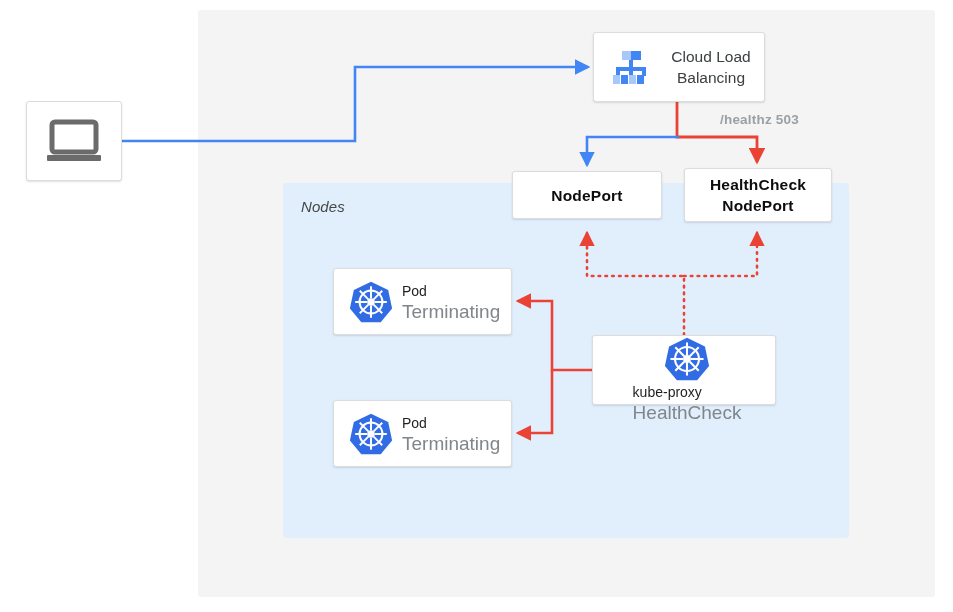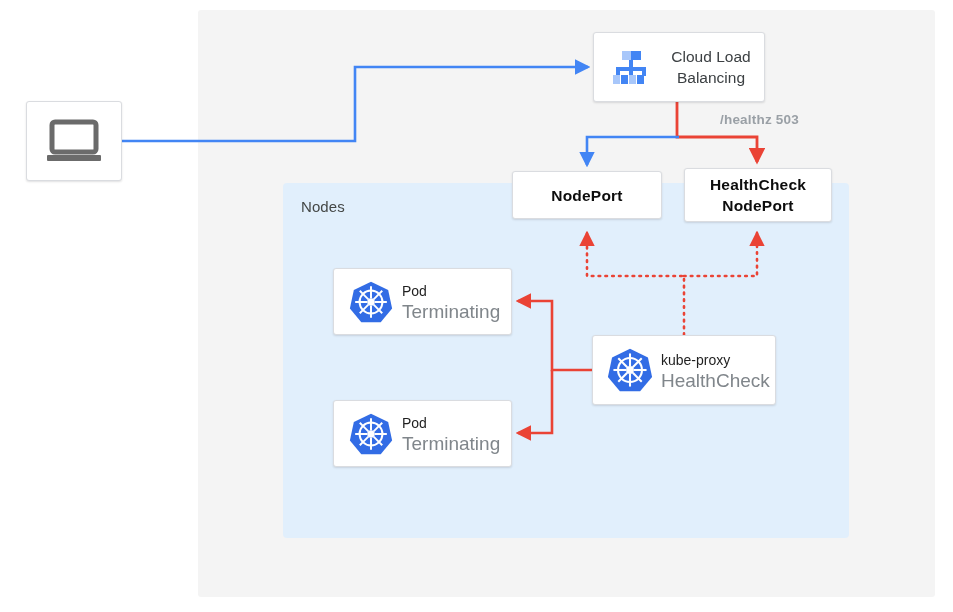--- a/index.html
+++ b/index.html
@@ -38,20 +38,21 @@
     background: #e1effc;
     border-radius: 4px;
   }
   .nodes-label {
     position: absolute;
     left: 301px;
     top: 198px;
     font-size: 15px;
     color: #444746;
     letter-spacing: 0.1px;
+    font-style: italic;
   }
   
   .card {
     position: absolute;
     background: #ffffff;
     border: 1px solid #dadce0;
     border-radius: 3px;
     box-shadow: 0 1px 2px rgba(60,64,67,0.16);
     box-sizing: border-box;
   }
@@ -115,20 +116,21 @@
     left: 333px; top: 268px; width: 179px; height: 67px;
     padding-left: 6px;
   }
   #pod2-box {
     left: 333px; top: 400px; width: 179px; height: 67px;
     padding-left: 6px;
   }
   #kubeproxy-box {
     left: 592px; top: 335px; width: 184px; height: 70px;
     padding-left: 6px;
+    flex-direction: column;
   }
   .pod-icon-slot { width: 62px; }
   
   #connectors {
     position: absolute;
     left: 0; top: 0;
     width: 953px; height: 612px;
     pointer-events: none;
   }
   .healthz-label {

